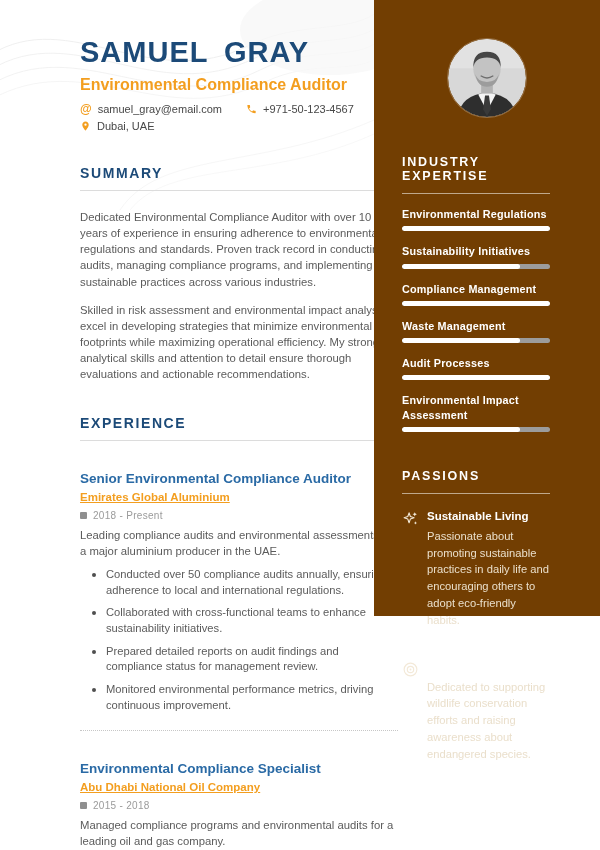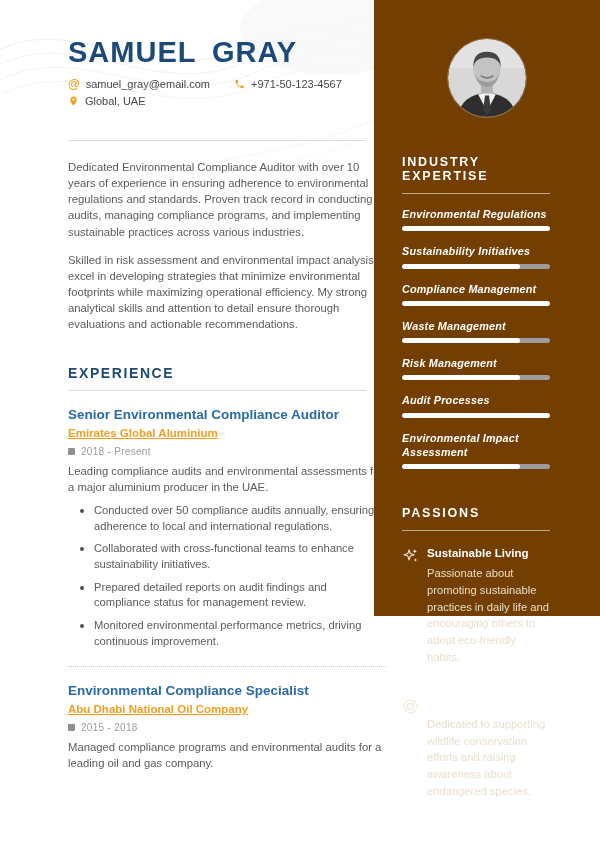--- a/index.html
+++ b/index.html
@@ -6,36 +6,36 @@
   html,body { background:#ffffff; }
   .page {
     position:relative; width:600px; height:850px; overflow:hidden;
     background:#ffffff; font-family:"Liberation Sans", sans-serif;
     -webkit-font-smoothing:antialiased;
   }
   
   .waves { position:absolute; top:0; left:0; pointer-events:none; }
   
   .main {
-    position:absolute; left:4px; top:0; width:374px; height:850px;
+    position:absolute; left:16px; top:0; width:374px; height:850px;
     padding:36px 12px 0 64px;
   }
   .name { font-size:29px; font-weight:700; color:#1c4a78; letter-spacing:1px; word-spacing:7px; }
   .job-headline { margin-top:7px; font-size:16px; font-weight:700; color:#f39e1f; }
   .contacts { margin-top:9px; width:300px; display:flex; flex-wrap:wrap; column-gap:24px; row-gap:5px; }
   .contact { display:flex; align-items:center; gap:6px; font-size:11px; color:#474747; }
   .at-glyph { color:#f39e1f; font-size:12px; font-weight:700; line-height:1; }
   .cicon { width:11px; height:12px; flex:0 0 auto; }
   .section { margin-top:33px; }
   .section-heading { font-size:14px; font-weight:700; color:#1c4a78; letter-spacing:1.6px; }
   .rule { border:none; border-top:1px solid #dcdcdc; margin-top:9px; }
   .para { margin-top:18px; font-size:11.3px; line-height:1.43; color:#5b5b5b; width:318px; }
   .para + .para { margin-top:12px; }
   
-  .job { margin-top:16px; }
+  .job { margin-top:30px; }
   .job-title { font-size:13.5px; font-weight:700; color:#2a6aa5; }
   .company { margin-top:5px; font-size:11.5px; font-weight:700; color:#f39e1f;text-decoration:underline; }
   .daterow { margin-top:7px; display:flex; align-items:center; gap:6px; }
   .date-sq { width:7px; height:7px; background:#8f8f8f; border-radius:1px; }
   .date-text { font-size:10px; color:#9b9b9b; letter-spacing:.3px; }
   .job-desc { margin-top:7px; font-size:11.3px; line-height:1.4; color:#5b5b5b; width:318px; }
   .blist { list-style:none; margin-top:4px; width:318px; }
   .blist li {
     position:relative; margin-top:7px; padding-left:26px;
     font-size:11.2px; line-height:1.4; color:#5b5b5b;
@@ -52,21 +52,21 @@
   }
   .avatar-wrap {
     width:80px; height:80px; border-radius:50%; overflow:hidden;
     margin:38px 0 0 45px; border:1px solid rgba(255,255,255,0.25);
   }
   .sb-section { margin-top:37px; }
   .sb-heading {
     font-size:12.5px; font-weight:700; color:#ffffff; letter-spacing:1.8px;
     padding-bottom:10px; border-bottom:1px solid rgba(255,255,255,0.55);
   }
-  .skill { margin-top:13px;font-style:italic; }
+  .skill { margin-top:13px; }
   .skill-label { font-size:10.8px; font-weight:700; color:#ffffff; line-height:1.32; letter-spacing:.2px; }
   .bar-track { margin-top:5px; width:148px; height:5px; background:#9c9c9c; border-radius:3px; overflow:hidden; }
   .bar-fill { height:100%; background:#ffffff; border-radius:3px; }
   .passion { margin-top:16px; display:flex; gap:8px; }
   .picon { width:17px; height:17px; flex:0 0 auto; margin-top:0; }
   .passion-title { font-size:11.5px; font-weight:700; color:#ffffff; }
   .passion-text { margin-top:6px; font-size:11.2px; line-height:1.5; color:#eadfcb; }
   .sb-dot-div { border:none; border-top:1px dotted rgba(255,255,255,0.4); margin:15px 0 2px; }
 </style>
 </head>
@@ -83,41 +83,43 @@
       <path d="M120,210 C160,150 260,170 374,120" opacity="0.5"></path>
       <path d="M130,210 C170,160 268,182 374,134" opacity="0.4"></path>
     </g>
     <ellipse cx="330" cy="30" rx="90" ry="45" fill="#f7f7f7" opacity="0.8"></ellipse>
   </svg>
 
   <div class="main">
 
     <div>
       <div class="name">SAMUEL GRAY</div>
+      <div class="job-headline">Environmental Compliance Auditor</div>
       <div class="contacts">
         <div class="contact">
           <span class="at-glyph">@</span>
           <span>samuel_gray@email.com</span>
         </div>
         <div class="contact">
           <svg class="cicon" viewBox="0 0 24 24">
             <path fill="#f39e1f" d="M6.6 10.8c1.4 2.8 3.8 5.1 6.6 6.6l2.2-2.2c.3-.3.7-.4 1-.2 1.2.4 2.4.6 3.7.6.6 0 1 .4 1 1V20c0 .6-.4 1-1 1C10.6 21 3 13.4 3 4c0-.6.4-1 1-1h3.5c.6 0 1 .4 1 1 0 1.2.2 2.5.6 3.7.1.3 0 .7-.2 1l-2.3 2.1z"></path>
           </svg>
           <span>+971-50-123-4567</span>
         </div>
         <div class="contact">
           <svg class="cicon" viewBox="0 0 24 24">
             <path fill="#f39e1f" d="M12 2C8.1 2 5 5.1 5 9c0 5.2 7 13 7 13s7-7.8 7-13c0-3.9-3.1-7-7-7zm0 9.5A2.5 2.5 0 1 1 12 6.5a2.5 2.5 0 0 1 0 5z"></path>
           </svg>
-          <span>Global, UAE</span>
+          <span>Dubai, UAE</span>
         </div>
       </div>
     </div>
 
     <div class="section">
+      <div class="section-heading">SUMMARY</div>
       <hr class="rule">
       <p class="para">Dedicated Environmental Compliance Auditor with over 10 years of experience in ensuring adherence to environmental regulations and standards. Proven track record in conducting audits, managing compliance programs, and implementing sustainable practices across various industries.</p>
       <p class="para">Skilled in risk assessment and environmental impact analysis, I excel in developing strategies that minimize environmental footprints while maximizing operational efficiency. My strong analytical skills and attention to detail ensure thorough evaluations and actionable recommendations.</p>
     </div>
 
     <div class="section">
       <div class="section-heading">EXPERIENCE</div>
       <hr class="rule">
 
       <div class="job">
@@ -196,26 +198,20 @@
             <div class="bar-fill" style="width: 100%;"></div>
           </div>
       </div>
       <div class="skill">
         <div class="skill-label">Waste Management</div>
         <div class="bar-track">
             <div class="bar-fill" style="width: 80%;"></div>
           </div>
       </div>
       <div class="skill">
-        <div class="skill-label">Risk Management</div>
-        <div class="bar-track">
-            <div class="bar-fill" style="width: 80%;"></div>
-          </div>
-      </div>
-      <div class="skill">
         <div class="skill-label">Audit Processes</div>
         <div class="bar-track">
             <div class="bar-fill" style="width: 100%;"></div>
           </div>
       </div>
       <div class="skill">
         <div class="skill-label">Environmental Impact Assessment</div>
         <div class="bar-track">
             <div class="bar-fill" style="width: 80%;"></div>
           </div>

